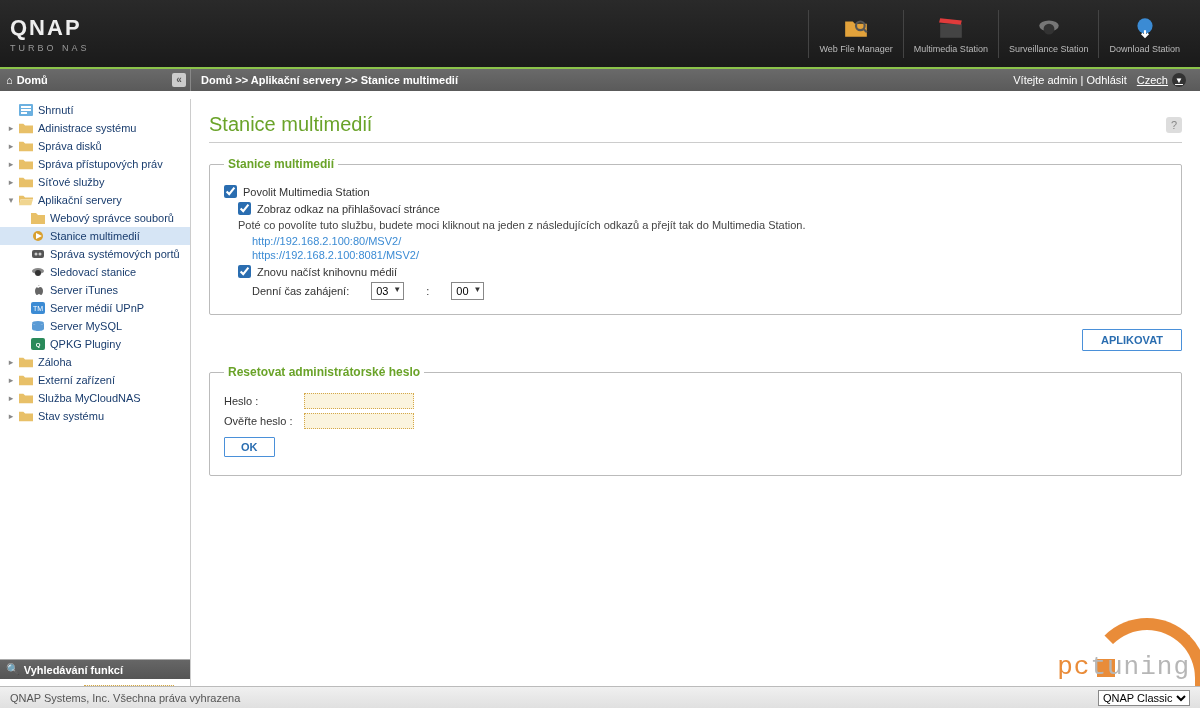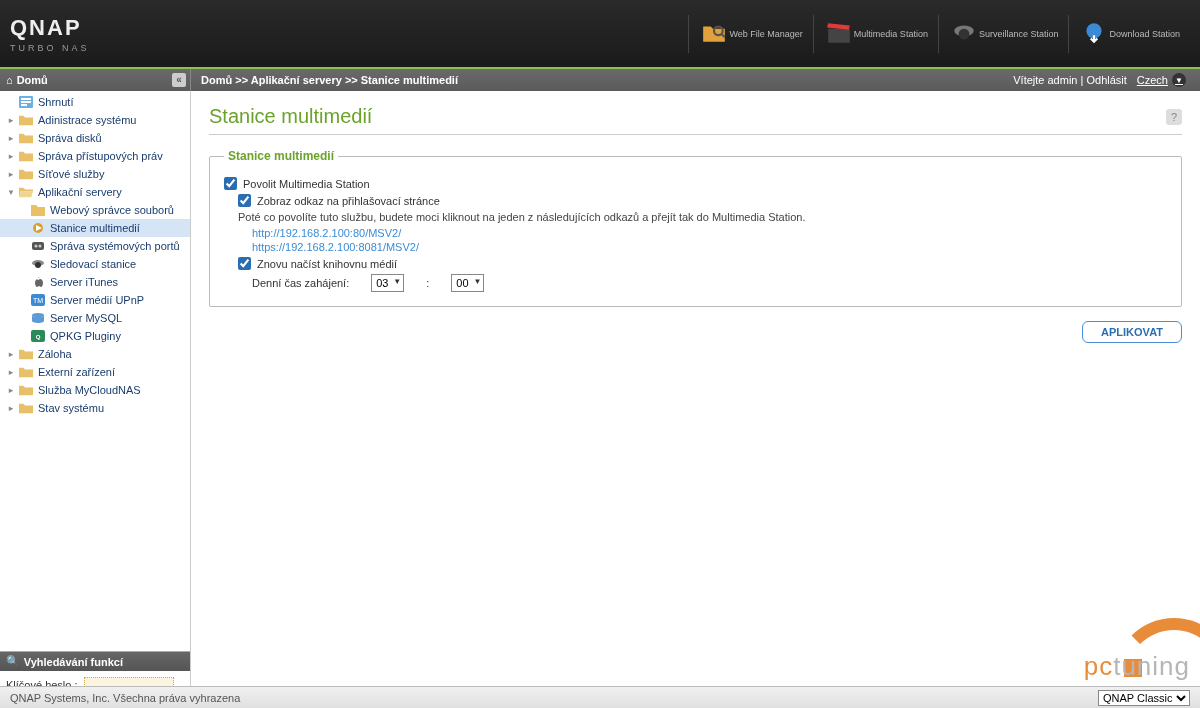--- a/index.html
+++ b/index.html
@@ -5,36 +5,36 @@
 * { box-sizing: border-box; margin: 0; padding: 0; }
 body { font-family: Arial, Helvetica, sans-serif; font-size: 12px; color: #333; background: #fff; width: 1200px; height: 708px; overflow: hidden; position: relative; }
 
 
 .header { background: linear-gradient(#2a2a2a, #1a1a1a); height: 69px; display: flex; align-items: center; padding: 0 10px; border-bottom: 2px solid #8BC34A; }
 .logo-block { flex: 0 0 auto; color: #ddd; }
 .logo-text { font-size: 22px; font-weight: bold; letter-spacing: 2px; color: #eee; }
 .logo-sub { font-size: 9px; letter-spacing: 3px; color: #999; margin-top: 2px; }
 .header-spacer { flex: 1; }
 .header-apps { display: flex; gap: 0; }
-.header-app { display: flex; flex-direction: row; align-items: center; padding: 4px 10px; color: #bbb; font-size: 9px; border-left: 1px solid #444; cursor: pointer; min-width: 80px; }
+.header-app { display: flex; flex-direction: column; align-items: center; padding: 4px 10px; color: #bbb; font-size: 9px; border-left: 1px solid #444; cursor: pointer; min-width: 80px; }
 .header-app-icon { width: 30px; height: 28px; margin-bottom: 2px; border-radius: 4px; display:flex; align-items:center; justify-content:center; }
 .header-app-icon svg { width: 26px; height: 26px; }
 
 
 .topbar { background: linear-gradient(#6a6a6a, #5a5a5a); height: 22px; display: flex; align-items: center; color: #fff; font-size: 11px; }
 .topbar-left { width: 191px; display: flex; align-items: center; padding-left: 6px; border-right: 1px solid #888; height: 100%; }
 .topbar-home-icon { margin-right: 4px; font-size: 11px; }
 .topbar-collapse { margin-left: auto; background: #ccc; color: #555; width: 14px; height: 14px; border-radius: 2px; text-align: center; line-height: 13px; font-size: 10px; margin-right: 4px; cursor: pointer; font-weight:bold; }
 .topbar-crumbs { padding-left: 10px; font-weight: bold; }
 .topbar-right { margin-left: auto; display: flex; align-items: center; gap: 10px; padding-right: 14px; }
 .lang-sel { display: flex; align-items: center; gap: 4px; cursor: pointer; text-decoration: underline; }
 .lang-drop { width: 14px; height: 14px; background: #333; border-radius: 50%; display: flex; align-items: center; justify-content: center; color: #fff; font-size: 8px; }
 
 
-.main { display: flex; height: 608px; }
+.main { display: flex; height: 608px; margin-top: 8px; }
 .sidebar { width: 191px; border-right: 1px solid #ccc; background: #fff; display: flex; flex-direction: column; }
 .tree { flex: 1; overflow-y: auto; padding: 2px 0; }
 .tree-item { display: flex; align-items: center; padding: 2px 4px 2px 6px; cursor: pointer; white-space: nowrap; color: #1a3d6e; height: 18px; }
 .tree-item.selected { background: #d6e5f5; }
 .tree-toggle { width: 10px; font-size: 9px; color: #888; text-align: center; }
 .tree-icon { width: 16px; height: 14px; margin: 0 4px 0 2px; display:flex; align-items:center; justify-content:center; }
 .tree-icon svg { width: 14px; height: 12px; }
 .tree-child { padding-left: 28px; }
 .tree-label { font-size: 11px; }
 
@@ -55,21 +55,21 @@
 .row.indent1 { padding-left: 14px; }
 .chk { width: 13px; height: 13px; margin-right: 6px; accent-color: #2a6db0; }
 .info-text { font-size: 11px; color: #444; margin: 4px 0 4px 14px; }
 .link { color: #3b8bd4; font-size: 11px; display: block; margin: 2px 0 2px 28px; cursor: pointer; }
 .time-row { padding-left: 28px; font-size: 11px; display: flex; align-items: center; gap: 22px; margin-top:4px; }
 .sel { border: 1px solid #888; background: #fff; font-size: 11px; height: 18px; padding: 0 14px 0 4px; appearance: none; position: relative; }
 .sel-wrap { position:relative; display:inline-block; }
 .sel-wrap::after { content:"▼"; position:absolute; right:3px; top:3px; font-size:8px; color:#333; pointer-events:none; }
 
 .btn-row { display: flex; justify-content: flex-end; margin-bottom: 14px; }
-.btn { border: 1px solid #4a90d9; background: #fff; color: #2a6db0; font-size: 11px; font-weight: bold; padding: 4px 18px; border-radius: 6px; cursor: pointer; }
+.btn { border: 1px solid #4a90d9; background: #fff; color: #2a6db0; font-size: 11px; font-weight: bold; padding: 4px 18px; border-radius: 1px; cursor: pointer; }
 .btn-ok { padding: 3px 16px; }
 
 .pw-input { border: 1px dotted #d4a84a; background: #fbf4de; height: 16px; width: 110px; padding: 0 2px; font-size:11px; }
 .pw-label { display: inline-block; width: 80px; font-size: 11px; }
 
 
 .footer { position: absolute; bottom: 0; left: 0; right: 0; height: 22px; background: linear-gradient(#f0f0f0,#e0e0e0); border-top: 1px solid #bbb; display: flex; align-items: center; padding: 0 10px; font-size: 11px; color: #555; }
 .footer-right { margin-left: auto; display:flex; align-items:center; gap:4px; }
 .footer-sel { border: 1px solid #888; font-size: 11px; height: 16px; background:#fff; }
 
@@ -355,28 +355,42 @@
         <span class="sel-wrap"><select class="sel"><option>03</option></select></span>
         <span>:</span>
         <span class="sel-wrap"><select class="sel"><option>00</option></select></span>
       </div>
     </fieldset>
 
     <div class="btn-row">
       <button class="btn">APLIKOVAT</button>
     </div>
 
+    <fieldset>
+      <legend>Resetovat administrátorské heslo</legend>
+      <div class="row">
+        <span class="pw-label">Heslo :</span>
+        <input type="password" class="pw-input" style="">
+      </div>
+      <div class="row">
+        <span class="pw-label">Ověřte heslo :</span>
+        <input type="password" class="pw-input" style="">
+      </div>
+      <div class="row" style="margin-top:8px;">
+        <button class="btn btn-ok">OK</button>
+      </div>
+    </fieldset>
   </div>
 </div>
 
 <div class="watermark">
   <div style="position:relative;">
     <div class="arc"></div>
   </div>
-  <div style="display:flex; align-items:center; margin-left:-110px; margin-bottom:4px;">
+  <div style="display:flex; align-items:center; margin-left:-110px; margin-bottom:4px;font-family:Liberation Mono, monospace;">
     <div class="sq"></div>
     <span class="watermark-text"><span class="hl">pc</span><span>tuning</span></span>
   </div>
 </div>
 
 <div class="footer">
   <span>QNAP Systems, Inc. Všechna práva vyhrazena</span>
   <div class="footer-right">
     <select class="footer-sel"><option>QNAP Classic</option></select>
   </div>

